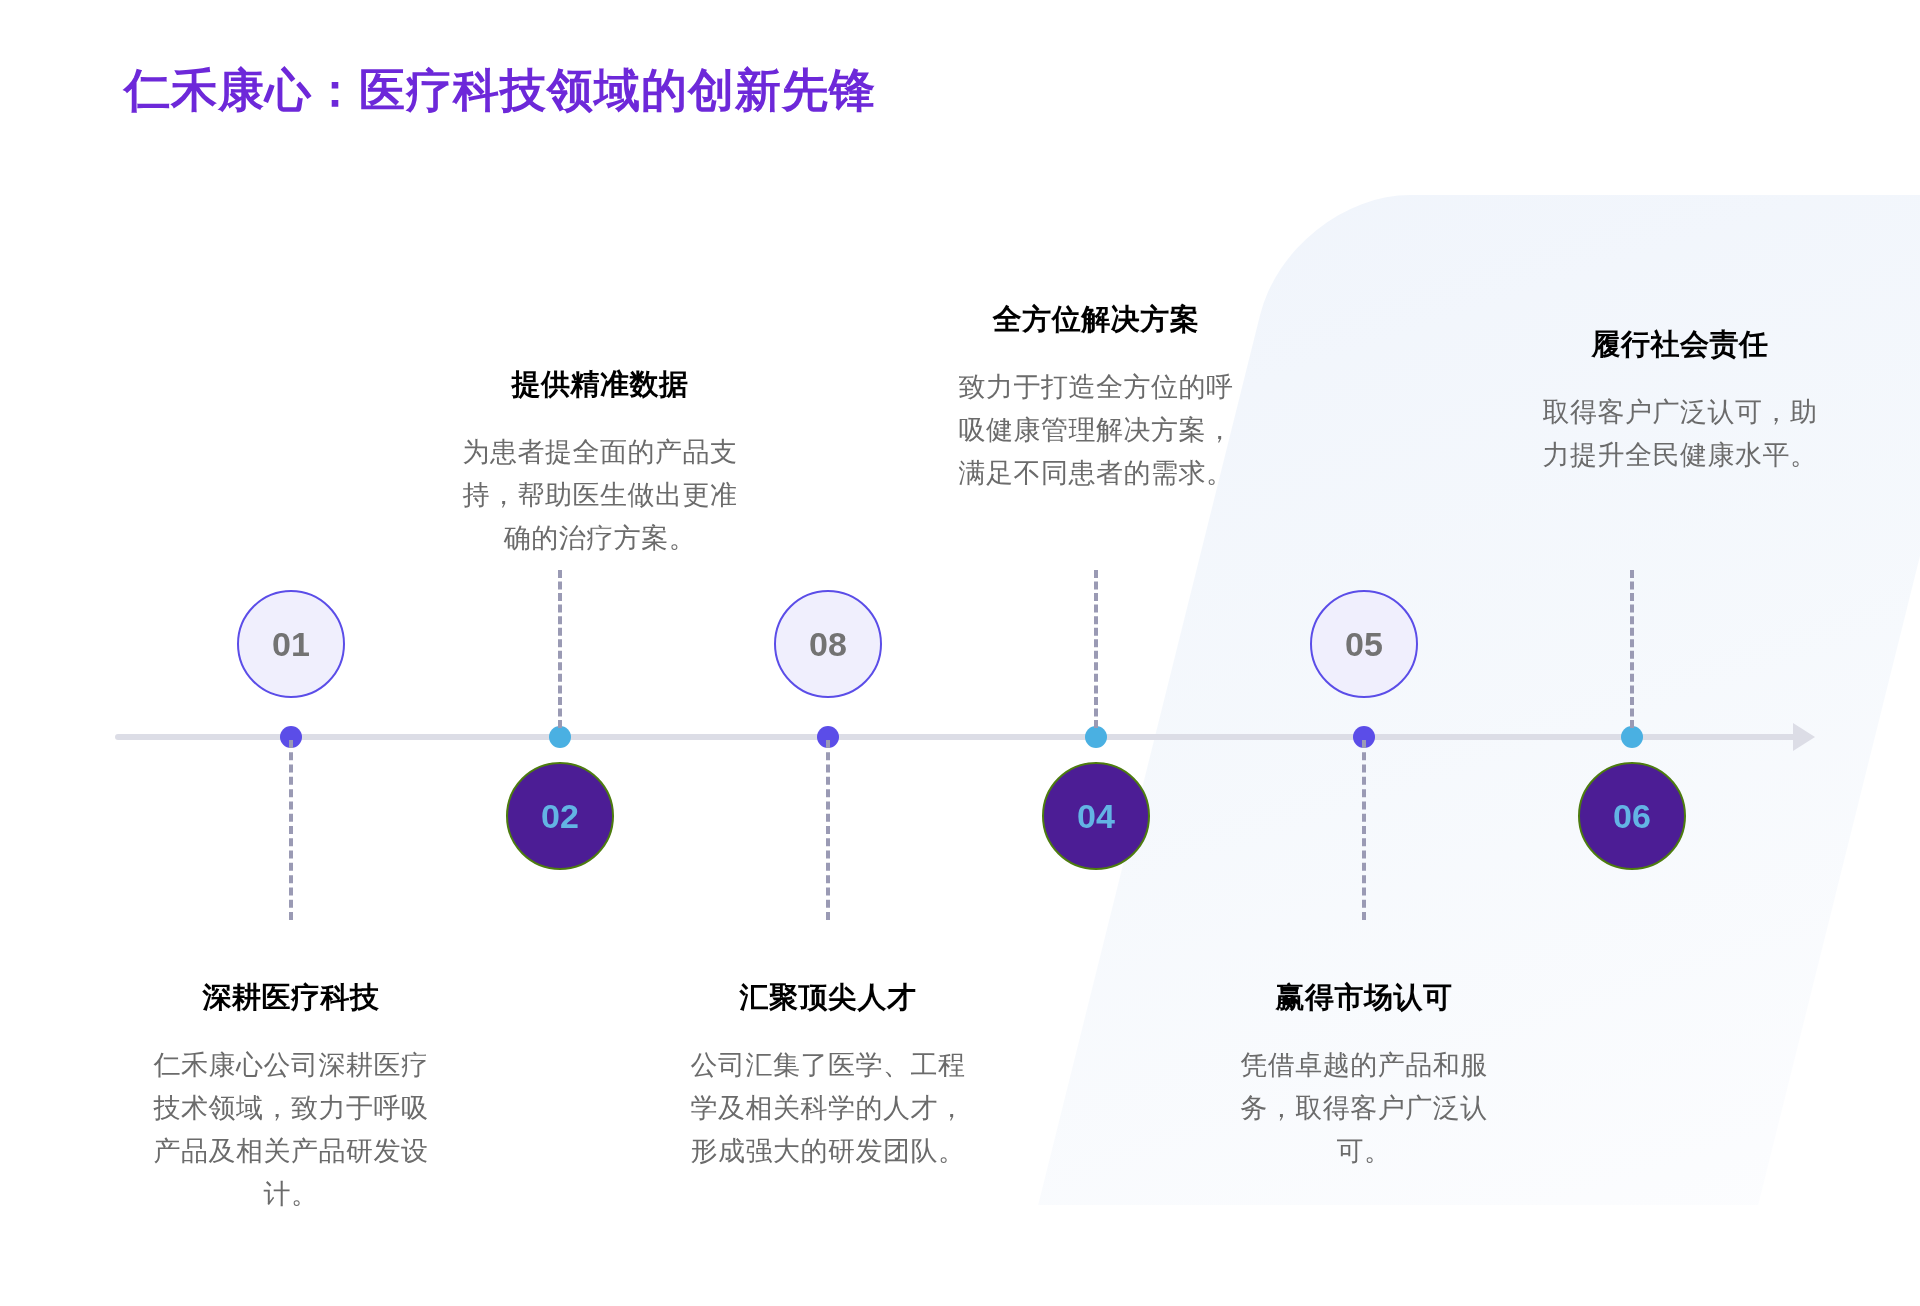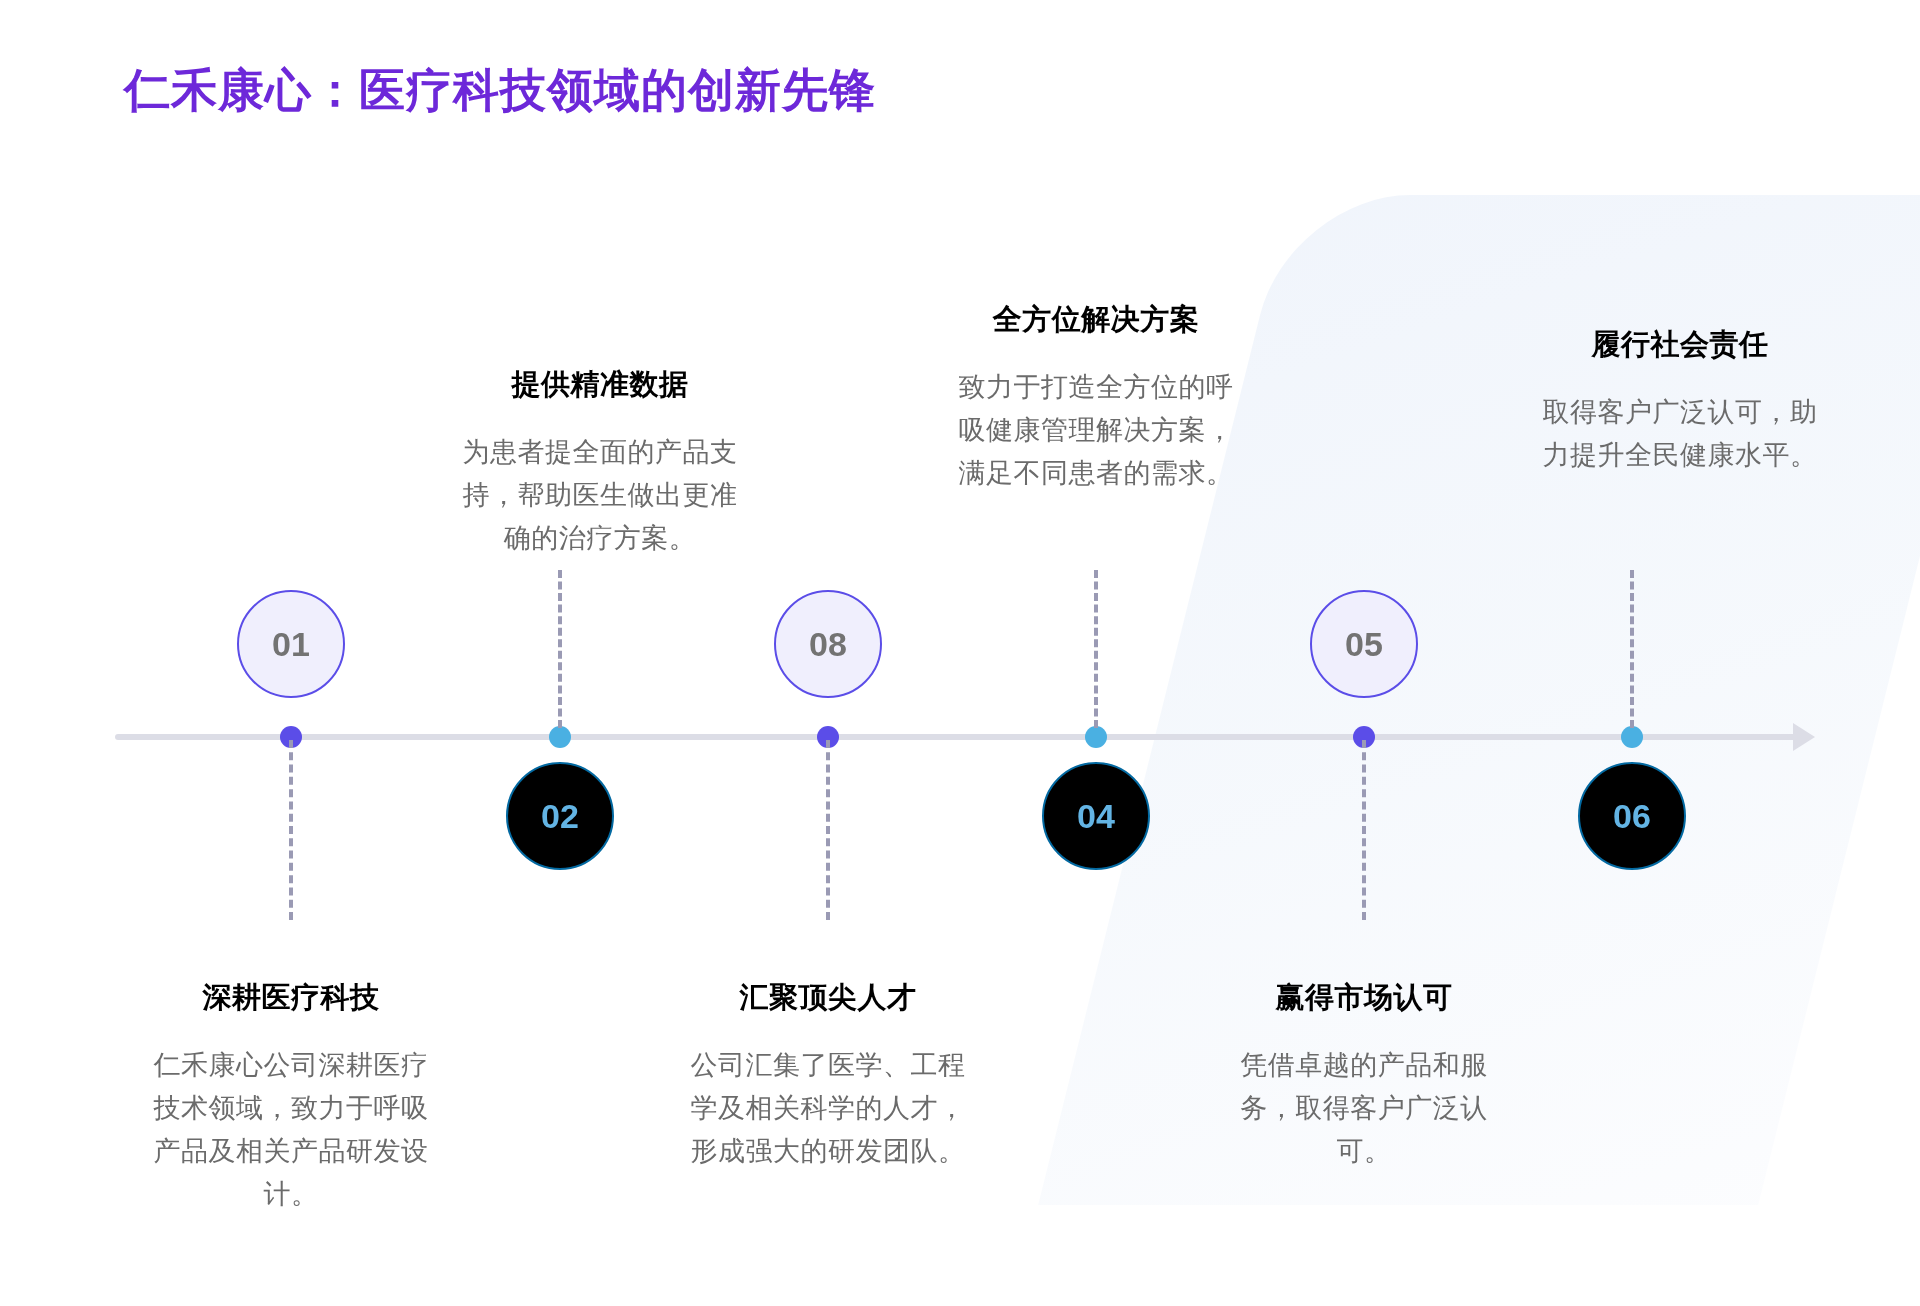--- a/index.html
+++ b/index.html
@@ -109,22 +109,22 @@
     box-sizing: border-box;
   }
   .step.down .node-circle {       
     top: 590px;
     background: #f0effd;
     border: 2px solid #5b4de8;
     color: #737373;
   }
   .step.up .node-circle {         
     top: 762px;
-    background: #000000;
-    border: 2px solid #0369a1;
+    background: #4c1d95;
+    border: 2px solid #4d7c0f;
     color: #63b4e4;
   }
 
   
   .text-block {
     position: absolute;
     width: 286px;
     left: -143px;
     text-align: center;
   }

